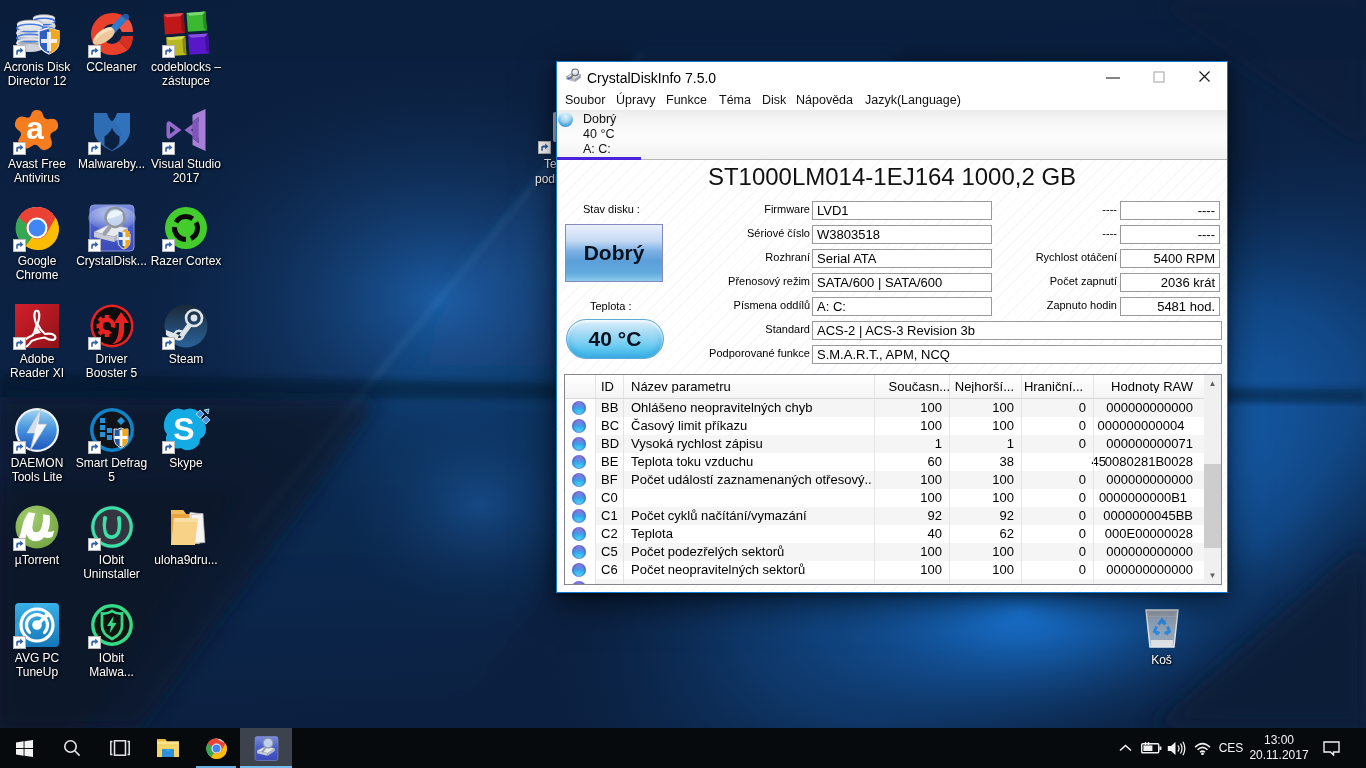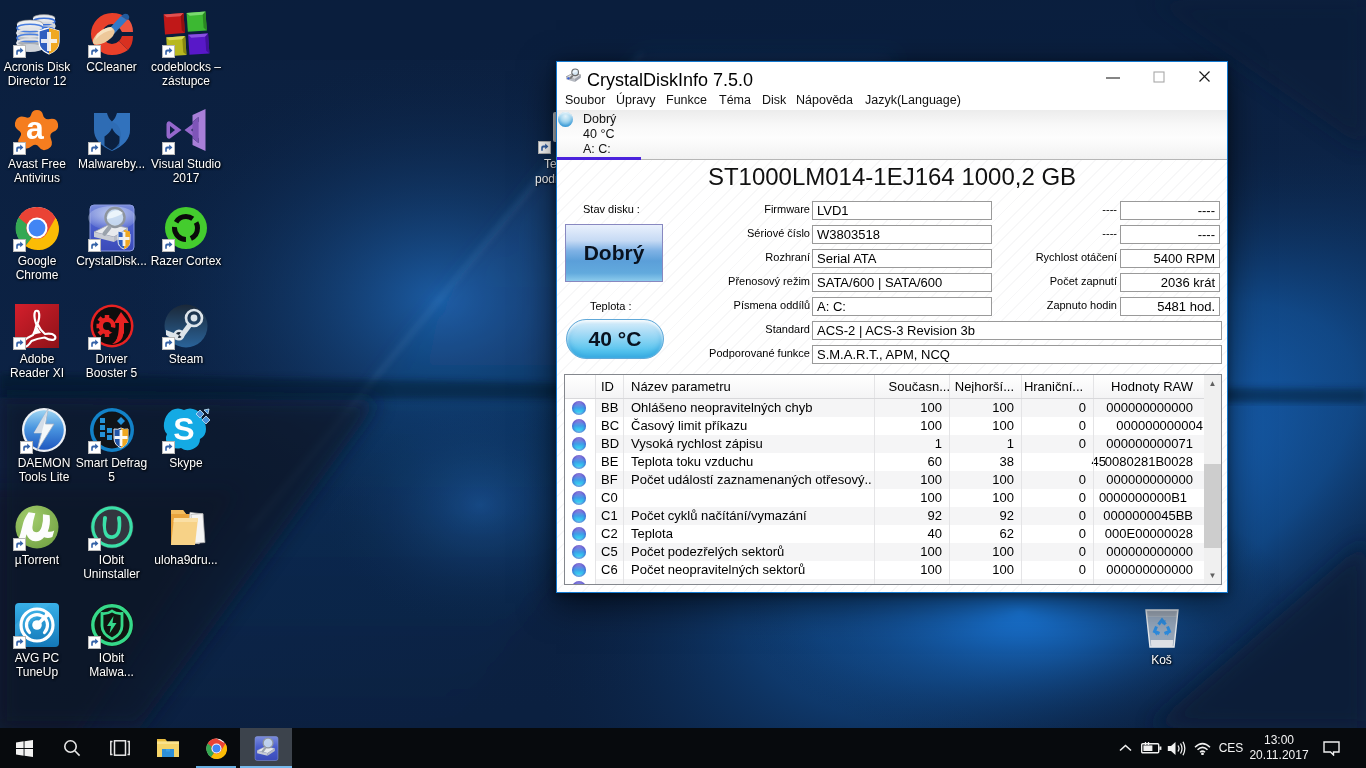--- a/index.html
+++ b/index.html
@@ -9,21 +9,21 @@
   .dicon { position:absolute; width:72px; text-align:center; }
   .dicon .ic { position:relative; width:48px; height:48px; margin:0 auto; }
   .dicon .lb { margin-top:3px; font-size:12px; line-height:13.5px; color:#fff;
     text-shadow:1px 1px 2px rgba(0,0,0,.95), 0 0 3px rgba(0,0,0,.8); }
   .dicon .lb div { white-space:nowrap; }
   .sc { position:absolute; left:0; bottom:0; width:13px; height:13px; }
   
   #win { position:absolute; left:556px; top:61px; width:672px; height:532px;
     background:#fff; border:1px solid #1379d0; box-shadow:0 10px 34px rgba(0,0,0,.6), 0 2px 8px rgba(0,0,0,.4); }
   #titlebar { position:absolute; left:0; top:0; width:670px; height:28px; background:#fff; }
-  #titlebar .ttext { position:absolute; left:30px; top:8px; font-size:18px; color:#000; }
+  #titlebar .ttext { position:absolute; left:30px; top:8px; font-size:14px; color:#000; }
   #menubar { position:absolute; left:0; top:28px; width:670px; height:20px; background:#fff; font-size:12.5px; color:#111; }
   #menubar span { position:absolute; top:3px; }
   #strip { position:absolute; left:0; top:48px; width:670px; height:50px;
     background:linear-gradient(180deg,#ececec 0%,#f8f8f8 30%,#fdfdfd 55%,#f1f1f1 100%); }
   #strip .sline { position:absolute; left:26px; font-size:12.5px; color:#111; }
   #underline { position:absolute; left:0; top:95px; width:84px; height:3px; background:#4a22dc; }
   #main { position:absolute; left:0; top:98px; width:670px; height:432px;
     background:repeating-linear-gradient(135deg, rgba(40,40,60,.035) 0 1.3px, rgba(0,0,0,0) 1.3px 9.5px), #fff; }
   #bigtitle { position:absolute; left:0; top:101px; width:670px; text-align:center;
     font-size:24px; color:#111; }
@@ -375,21 +375,21 @@
 <path d="M4 28 L17 33 L15 38 Q8 36 4 33 Z" fill="#dde4ea"></path>
 <path d="M17 33 L26 21 L30 24 L21 36 Z" fill="#dde4ea"></path>
         </svg><svg class="sc" viewBox="0 0 13 13">
           <rect x="0.5" y="0.5" width="12" height="12" fill="#fff" stroke="#b8b8b8" stroke-width="1"></rect>
           <path d="M3.2 9.8 L3.2 6.4 Q3.2 4.4 5.2 4.4 L7.2 4.4 L7.2 2.6 L10.4 5.4 L7.2 8.2 L7.2 6.4 L5.6 6.4 Q4.8 6.4 4.8 7.4 L4.8 9.8 Z" fill="#3462a8"></path>
         </svg></div>
       <div class="lb">
         <div>Steam</div>
       </div>
     </div>
-<div class="dicon" style="left:8px;top:406px">
+<div class="dicon" style="left:1px;top:406px">
       <div class="ic"><svg width="48" height="48" viewBox="0 0 48 48">
 <defs>
             <linearGradient id="dmg" x1="0" y1="0" x2="0" y2="1">
 <stop offset="0" stop-color="#9ed4f2"></stop>
               <stop offset="0.45" stop-color="#4a96e0"></stop>
               <stop offset="1" stop-color="#2058c0"></stop>
             </linearGradient>
           </defs>
 <circle cx="24" cy="24" r="22" fill="#eef1f5"></circle>
 <circle cx="24" cy="24" r="19.8" fill="url(#dmg)"></circle>
@@ -680,21 +680,21 @@
         <div class="sep" style="left:528px"></div>
 </div>
 <div class="trow" style="top:42px">
 <div style="position:absolute;left:0;top:0;width:30px;height:18px;background:#fff"></div>
 <div class="orb"></div>
 <div class="tcell" style="left:36px;width:40px">BC</div>
 <div class="tcell" style="left:66px;width:240px">Časový limit příkazu</div>
 <div class="tcell" style="left:309px;width:68px;text-align:right">100</div>
 <div class="tcell" style="left:384px;width:65px;text-align:right">100</div>
 <div class="tcell" style="left:456px;width:65px;text-align:right">0</div>
-<div class="tcell" style="left:538px;width:100px;text-align:right">000000000004</div>
+<div class="tcell" style="left:526px;width:100px;text-align:center">000000000004</div>
 <div class="sep" style="left:30px"></div>
         <div class="sep" style="left:58px"></div>
 <div class="sep" style="left:309px"></div>
         <div class="sep" style="left:384px"></div>
 <div class="sep" style="left:456px"></div>
         <div class="sep" style="left:528px"></div>
 </div>
 <div class="trow alt" style="top:60px">
 <div style="position:absolute;left:0;top:0;width:30px;height:18px;background:#fff"></div>
 <div class="orb"></div>

